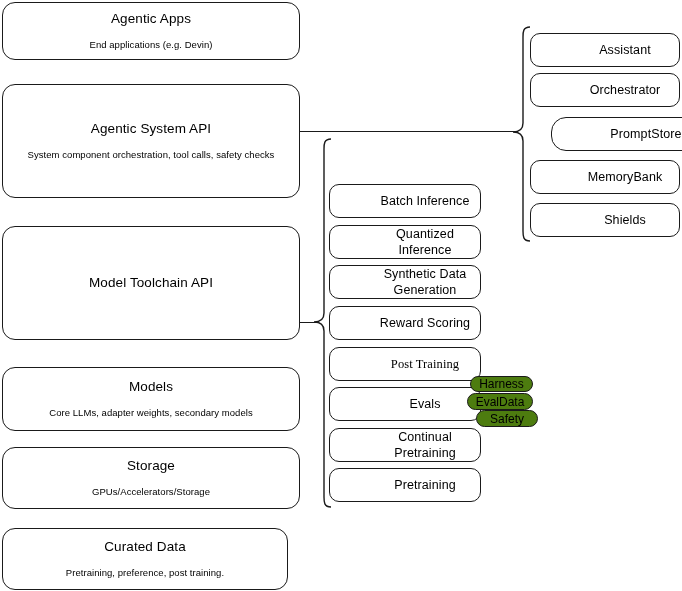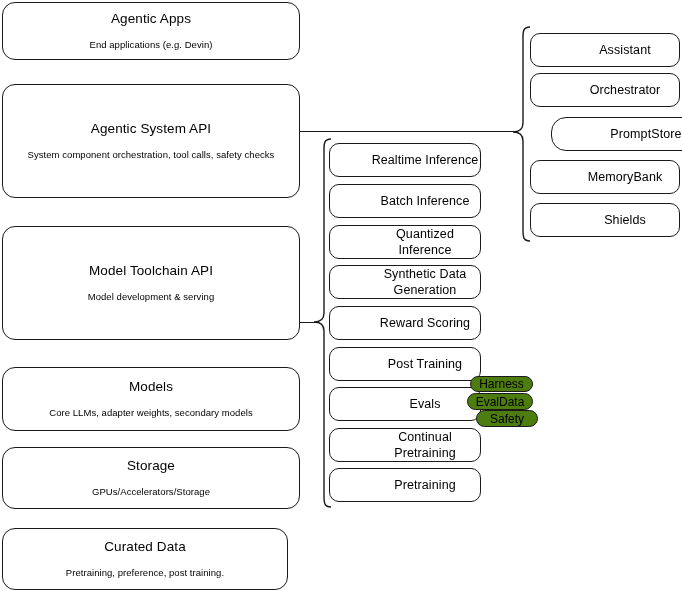--- a/index.html
+++ b/index.html
@@ -87,21 +87,20 @@
     <div class="layer-sub">End applications (e.g. Devin)</div>
   </div>
 
   <div class="node layer-box" style="left:2px; top:84px; width:298px; height:114px;">
     <div class="layer-title">Agentic System API</div>
     <div class="layer-sub">System component orchestration, tool calls, safety checks</div>
   </div>
 
   <div class="node layer-box" style="left:2px; top:226px; width:298px; height:114px;">
     <div class="layer-title">Model Toolchain API</div>
-    <div class="layer-sub">Model development &amp; serving</div>
   </div>
 
   <div class="node layer-box" style="left:2px; top:367px; width:298px; height:64px;">
     <div class="layer-title">Models</div>
     <div class="layer-sub">Core LLMs, adapter weights, secondary models</div>
   </div>
 
   <div class="node layer-box" style="left:2px; top:447px; width:298px; height:62px;">
     <div class="layer-title">Storage</div>
     <div class="layer-sub">GPUs/Accelerators/Storage</div>
@@ -113,36 +112,33 @@
   </div>
 
   <div class="connector" style="left:300px; top:130.5px; width:216px; height:1.3px;"></div>
 
   <div class="connector" style="left:300px; top:321.5px; width:19px; height:1.3px;"></div>
 
   <svg class="brace" style="left:312px; top:138px;" width="20" height="370" viewBox="0 0 20 370">
     <path d="M19 1 C12 1 12 6 12 11 L12 175 C12 182 8 184 2 184 C8 184 12 186 12 193 L12 359 C12 364 12 369 19 369" fill="none" stroke="#1a1a1a" stroke-width="1.4"></path>
   </svg>
 
-  <div class="node pill-box" style="left:329px; top:143px; width:152px; height:34px;">
-    <span>Realtime Inference</span>
-  </div>
   <div class="node pill-box" style="left:329px; top:184px; width:152px; height:34px;">
     <span>Batch Inference</span>
   </div>
   <div class="node pill-box" style="left:329px; top:225px; width:152px; height:34px;">
     <span>Quantized Inference</span>
   </div>
   <div class="node pill-box" style="left:329px; top:265px; width:152px; height:34px;">
     <span>Synthetic Data Generation</span>
   </div>
   <div class="node pill-box" style="left:329px; top:306px; width:152px; height:34px;">
     <span>Reward Scoring</span>
   </div>
-  <div class="node pill-box" style="left:329px; top:347px; width:152px; height:34px;">
+  <div class="node pill-box" style="left:329px; top:347px; width:152px; height:34px;font-family:Liberation Serif, serif;">
     <span>Post Training</span>
   </div>
   <div class="node pill-box" style="left:329px; top:387px; width:152px; height:34px;">
     <span>Evals</span>
   </div>
   <div class="node pill-box" style="left:329px; top:428px; width:152px; height:34px;">
     <span>Continual Pretraining</span>
   </div>
   <div class="node pill-box" style="left:329px; top:468px; width:152px; height:34px;">
     <span>Pretraining</span>

